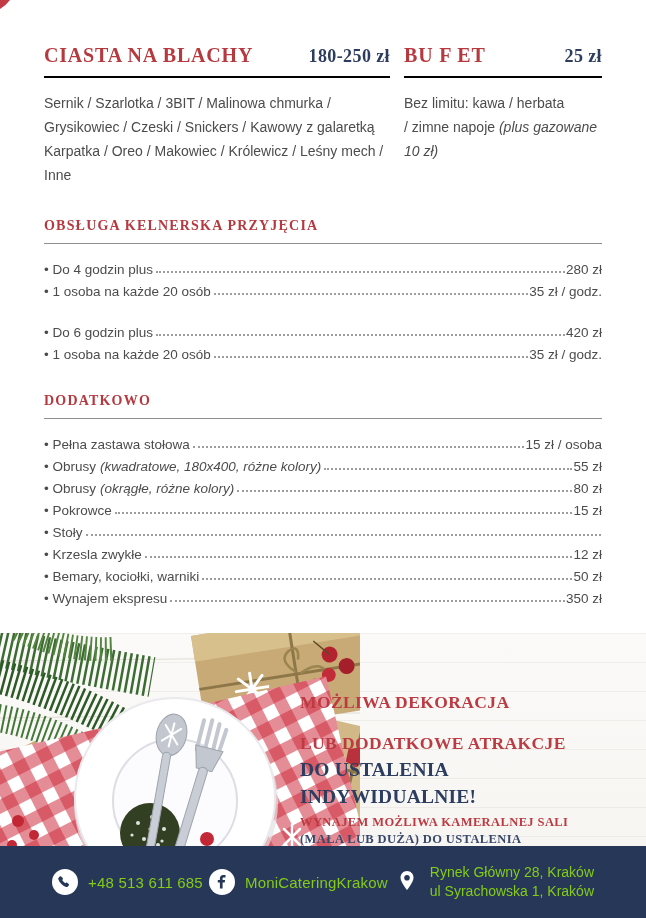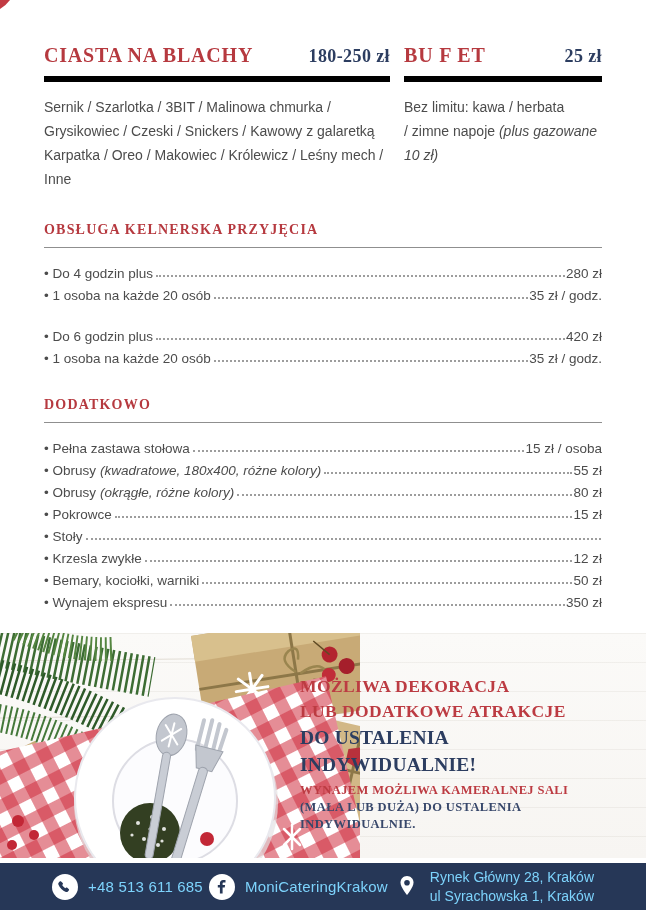--- a/index.html
+++ b/index.html
@@ -14,21 +14,21 @@
     background:#c23a43; clip-path:polygon(0 0,100% 0,55% 55%,0 100%);
   }
   .content { padding:0 44px; }
 
   
   .top-row { display:flex; gap:14px; padding-top:44px; }
   .col-left { width:346px; flex:none; }
   .col-right { flex:1; }
   .col-header {
     display:flex; justify-content:space-between; align-items:baseline;
-    border-bottom:6px solid #000000; padding-bottom:9px;
+    border-bottom:2px solid #000000; padding-bottom:9px;
   }
   .col-title {
     font-family:"Liberation Serif", serif; font-weight:bold;
     font-size:20px; letter-spacing:0.8px; color:#b6393f;
   }
   .col-price {
     font-family:"Liberation Serif", serif; font-weight:bold;
     font-size:18px; color:#2c3d60; letter-spacing:0.4px;
   }
   .col-body {
@@ -59,31 +59,31 @@
     background:
       repeating-linear-gradient(180deg, rgba(150,140,125,0.10) 0 1px, transparent 1px 29px),
       linear-gradient(180deg,#fbfaf8,#f7f5f2);
     overflow:hidden;
   }
   .photo-band svg.photo { position:absolute; left:0; top:0; }
   .promo {
     position:absolute; left:300px; top:41px; width:320px;
     font-family:"Liberation Serif", serif;
   }
-  .promo-line1 { color:#bc3b42; font-weight:bold; font-size:17.5px; line-height:25px; letter-spacing:0.4px; }
+  .promo-line1 { color:#bc3b42; font-weight:bold; font-size:17.5px; line-height:25px; letter-spacing:0.4px;margin-top:16px; }
   .promo-line3 { color:#2c3d60; font-weight:bold; font-size:19.5px; line-height:27px; letter-spacing:0.2px; }
   .promo-line4 { color:#bc3b42; font-weight:bold; font-size:12.5px; line-height:17px; margin-top:4px; letter-spacing:0.4px; }
   .promo-line5 { color:#38486b; font-weight:bold; font-size:12.5px; line-height:17px; letter-spacing:0.4px; }
 
   
   .footer {
-    position:absolute; left:0; bottom:8px; width:646px; height:47px;
+    position:absolute; left:0; bottom:0; width:646px; height:72px;
     background:#263757; display:flex; align-items:center;
     padding:0 52px; box-sizing:border-box; justify-content:space-between;
-    color:#7dd3fc;
+    color:#84cc16;
   }
   .footer-item { display:flex; align-items:center; gap:10px; }
   .footer-text { font-size:15px; letter-spacing:0.2px; }
   .footer-address { font-size:14px; line-height:19px; }
   .icon-circle { display:block; }
 </style>
 </head>
 <body>
 
 <div class="corner-mark"></div>

